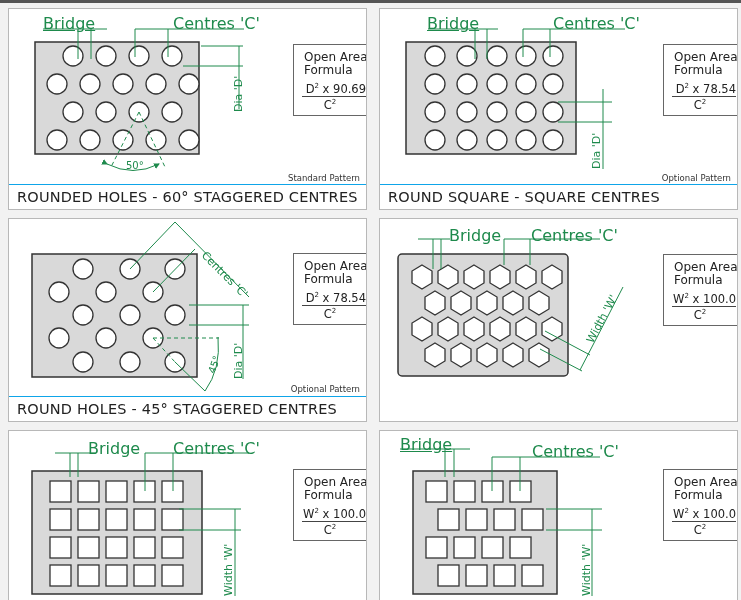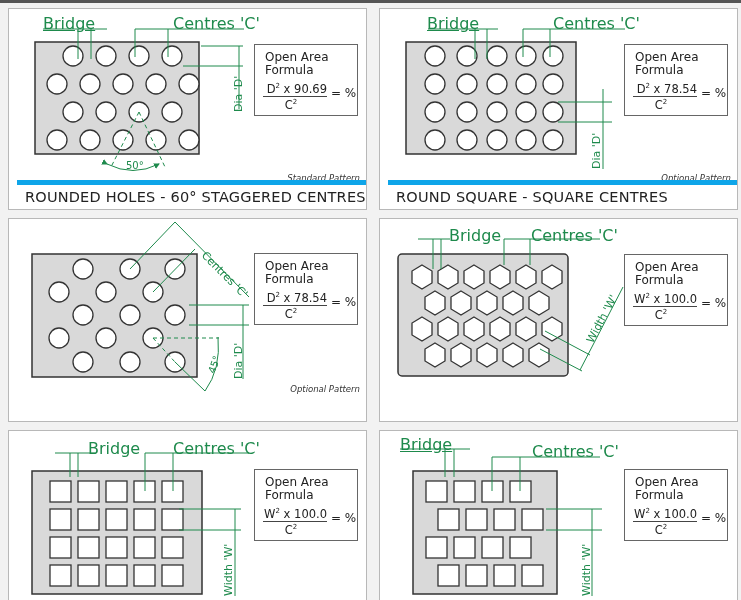--- a/index.html
+++ b/index.html
@@ -1,24 +1,24 @@
 <!DOCTYPE html>
 <html><head>
 <meta charset="utf-8">
 <style>
   html,body{margin:0;padding:0;}
   body{width:741px;height:600px;background:#f2f2f2;position:relative;overflow:hidden;font-family:"DejaVu Sans",sans-serif;}
   .topbar{position:absolute;left:0;top:0;width:741px;height:3px;background:#555;}
   .panel{position:absolute;background:#fff;border:1px solid #b8b8b8;box-sizing:border-box;overflow:hidden;}
   .panel svg{position:absolute;left:0;top:0;}
-  .caption{position:absolute;left:8px;right:0;bottom:0;height:24px;border-top:5px solid #0ea5e9;background:#fff;
+  .caption{position:absolute;left:0;right:0;bottom:0;height:24px;border-top:1px solid #0ea5e9;background:#fff;
     font-size:14.5px;color:#222;line-height:24px;padding-left:8px;letter-spacing:0.2px;white-space:nowrap;}
-  .pattern-note{position:absolute;right:6px;font-size:8.5px;color:#333;font-style:italic;}
+  .pattern-note{position:absolute;right:6px;font-size:8.5px;color:#333;}
   .formula{position:absolute;width:104px;height:72px;border:1px solid #666;background:#fff;box-sizing:border-box;
-    font-size:12px;color:#222;}
+    font-size:12px;color:#222;margin-left:39px;}
   .formula .t1{position:absolute;left:10px;top:6px;line-height:13px;}
   .formula .num{position:absolute;left:8px;top:34px;width:64px;text-align:right;border-bottom:1px solid #444;line-height:14px;font-size:11.5px;}
   .formula .den{position:absolute;left:4px;top:50px;width:64px;text-align:center;line-height:14px;font-size:11.5px;}
   .formula .eq{position:absolute;left:76px;top:41px;font-size:12px;}
   sup{font-size:7px;vertical-align:5px;}
   .lbl{position:absolute;font-size:16px;color:#1e8a4c;white-space:nowrap;}
   .vlbl{position:absolute;font-size:11px;color:#1e8a4c;white-space:nowrap;transform-origin:left top;}
 </style>
 </head>
 <body>
@@ -173,20 +173,21 @@
   <span class="vlbl" style="left:199px;top:30px;transform:rotate(45deg);">Centres 'C'</span>
   <span class="vlbl" style="left:223px;top:160px;transform:rotate(-90deg);">Dia 'D'</span>
   <span class="vlbl" style="left:197px;top:152px;transform:rotate(-70deg);font-size:10px;">45°</span>
   <div class="formula" style="left:245px;top:34px;">
     <div class="t1"><span>Open Area</span><br><span>Formula</span></div>
     <div class="num"><span>D</span><sup>2</sup><span> x 78.54</span></div>
     <div class="den"><span>C</span><sup>2</sup></div>
     <div class="eq">= %</div>
   </div>
   <span class="pattern-note" style="top:165px;">Optional Pattern</span>
+  <div class="caption">ROUND HOLES - 45° STAGGERED CENTRES</div>
 </div>
 
 <div class="panel" style="left:379px;top:218px;width:359px;height:204px;">
   <svg width="359" height="204">
     <rect x="18" y="35" width="170" height="122" fill="#d9d9d9" stroke="#333" stroke-width="1.5" rx="4"></rect>
     <g fill="#fff" stroke="#333" stroke-width="1.3">
       <polygon points="42,46 52,52 52,64 42,70 32,64 32,52"></polygon>
         <polygon points="68,46 78,52 78,64 68,70 58,64 58,52"></polygon>
         <polygon points="94,46 104,52 104,64 94,70 84,64 84,52"></polygon>
         <polygon points="120,46 130,52 130,64 120,70 110,64 110,52"></polygon>

